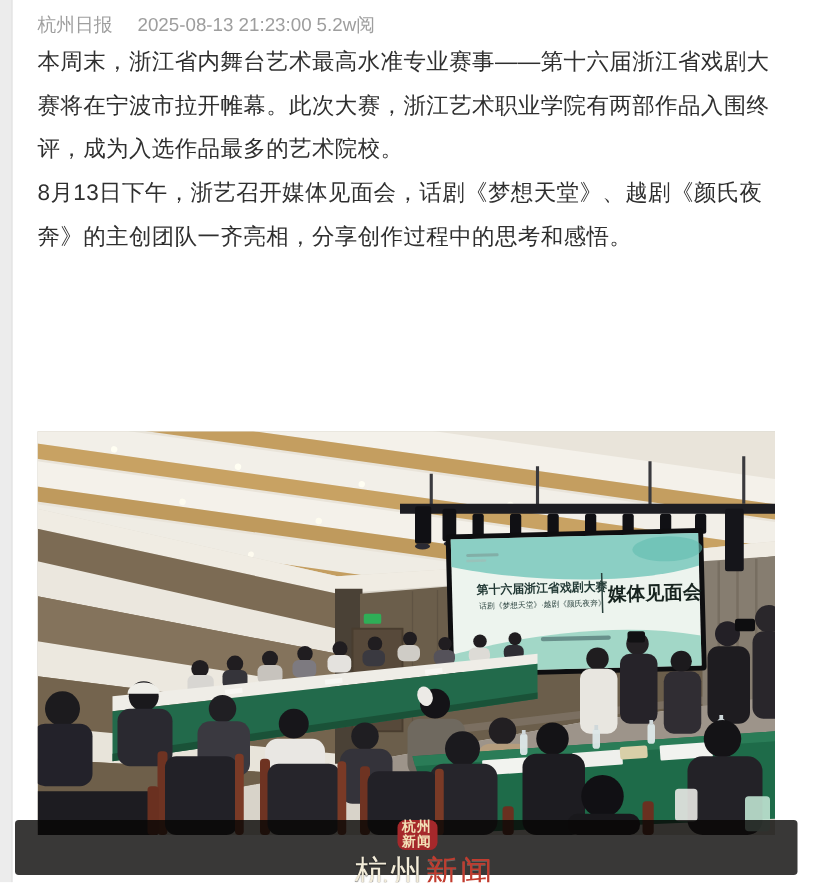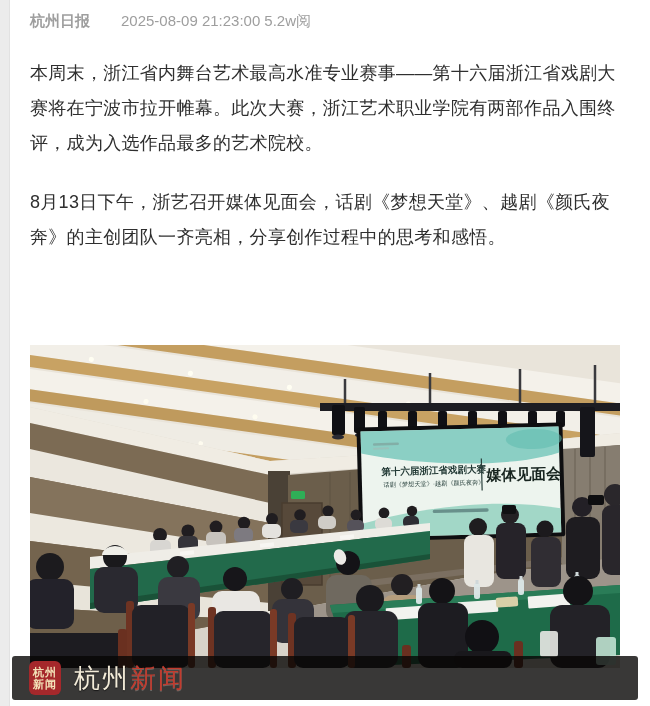--- a/index.html
+++ b/index.html
@@ -21,43 +21,43 @@
   }
   .article-title {
     margin-top: 26px;
     font-size: 25px;
     line-height: 37px;
     font-weight: 700;
     color: #141414;
     letter-spacing: 0.5px;
   }
   .meta { margin-top: 10px; color: #9e9e9e; font-size: 15px; line-height: 22px; }
-  .meta-line1 .source { margin-right: 31px; font-weight: bold; }
+  .meta-line1 .source { margin-right: 20px; }
   .meta-line1 .views { margin-left: 4px; }
   .body-paragraph {
-    margin-top: 24px;
     font-size: 18px;
     line-height: 35px;
     color: #2f2f2f;
     letter-spacing: 0.3px;
   }
   .photo-frame {
     position: absolute; left: 30px; top: 345px;
     width: 590px; height: 323px;
     background: #d8d3c9;
     overflow: hidden;
   }
   .photo-frame svg { display: block; }
   .watermark-bar {
     position: absolute; left: 12px; top: 656px;
     width: 626px; height: 44px;
     background: rgba(8, 6, 5, 0.8);
     border-radius: 3px;
     display: flex; align-items: center;
     padding-left: 17px;
+    flex-direction: column;
   }
   .watermark-badge {
     width: 32px; height: 34px;
     background: #a5282b;
     border-radius: 6px;
     display: flex; flex-direction: column;
     align-items: center; justify-content: center;
     font-family: "Liberation Serif", "DejaVu Serif", serif;
     font-weight: 700;
     font-size: 11px; line-height: 12px;
@@ -77,21 +77,21 @@
 </head>
 <body>
 
 <div class="page">
   <div class="edge-left"></div>
 
   <div class="content">
 
     <div class="meta">
       <div class="meta-line1">
-        <span class="source">杭州日报</span><span class="datetime">2025-08-09 21:23:00</span><span class="views">5.2w阅</span>
+        <span class="source">杭州日报</span><span class="datetime">2025-08-13 21:23:00</span><span class="views">5.2w阅</span>
       </div>
     </div>
 
     <p class="body-paragraph">本周末，浙江省内舞台艺术最高水准专业赛事——第十六届浙江省戏剧大赛将在宁波市拉开帷幕。此次大赛，浙江艺术职业学院有两部作品入围终评，成为入选作品最多的艺术院校。</p>
     <p class="body-paragraph">8月13日下午，浙艺召开媒体见面会，话剧《梦想天堂》、越剧《颜氏夜奔》的主创团队一齐亮相，分享创作过程中的思考和感悟。</p>
   </div>
 
   <div class="photo-frame">
     <svg width="590" height="323" viewBox="0 0 590 323" xmlns="http://www.w3.org/2000/svg">
       <defs>

